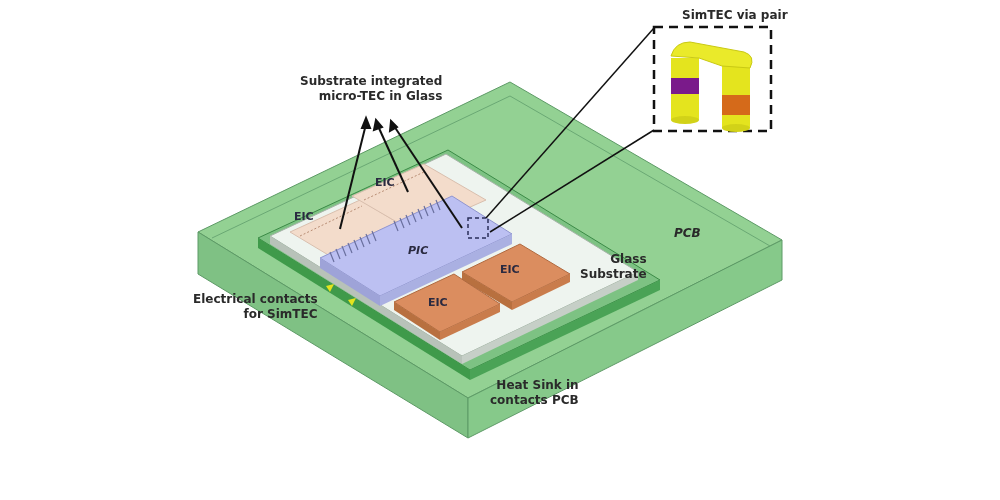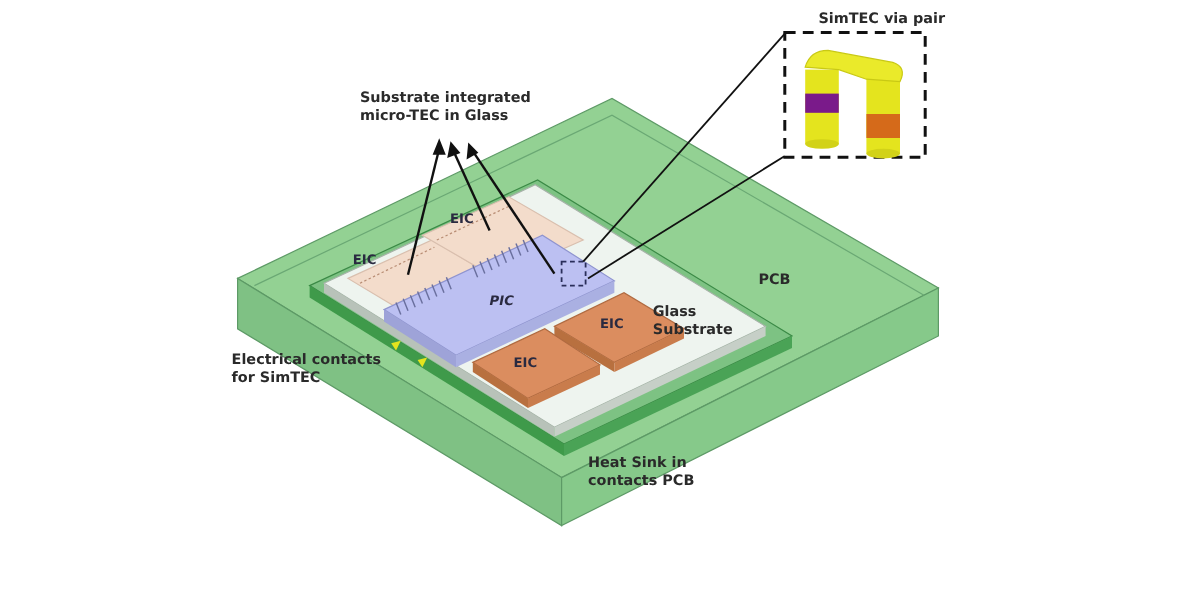--- a/index.html
+++ b/index.html
@@ -1,18 +1,18 @@
 <!DOCTYPE html>
 <html><head>
   <meta charset="utf-8">
   <style>
     html, body { margin: 0; padding: 0; background: #ffffff; }
     body { width: 1000px; height: 500px; overflow: hidden; position: relative; font-family: "DejaVu Sans", sans-serif; }
     svg { position: absolute; left: 0; top: 0; }
-    .lbl { position: absolute; font-family: "DejaVu Sans", sans-serif; font-weight: bold; font-size: 12px; line-height: 15px; color: #2a2a2a; white-space: pre-line; }
+    .lbl { position: absolute; font-family: "DejaVu Sans", sans-serif; font-weight: bold; font-size: 12px; line-height: 15px; color: #2a2a2a; white-space: pre-line; text-align: right; }
     .chip-lbl { position: absolute; font-family: "DejaVu Sans", sans-serif; font-weight: bold; font-size: 11px; color: #2a2a40; }
   </style>
 </head>
 <body>
 
 <svg width="1000" height="500" viewBox="0 0 1000 500">
 
   <g>
     <polygon points="198,232 510,82 782,240 468,398" fill="#93d193" stroke="#5d9a66" stroke-width="1"></polygon>
     <polygon points="198,232 468,398 468,438 198,274" fill="#7fc184" stroke="#5d9a66" stroke-width="1"></polygon>
@@ -109,22 +109,22 @@
     <rect x="722" y="95" width="28" height="20" fill="#d56a1a"></rect>
     <ellipse cx="736" cy="128" rx="14" ry="4" fill="#d2d218"></ellipse>
 
     <path d="M671,56 Q675,42 690,42 L744,52 Q756,56 750,68 L722,66 L699,58 Z" fill="#eaea2a" stroke="#c9c914" stroke-width="1"></path>
   </g>
 </svg>
 
 <div class="lbl" style="left:682px; top:8px;">SimTEC via pair</div>
 <div class="lbl" style="left:300px; top:74px;">Substrate integrated
 micro-TEC in Glass</div>
-<div class="lbl" style="left:632px; top:226px;">PCB</div>
-<div class="lbl" style="left:544px; top:252px;">Glass
+<div class="lbl" style="left:674px; top:226px;font-style:italic;">PCB</div>
+<div class="lbl" style="left:580px; top:252px;">Glass
 Substrate</div>
 <div class="lbl" style="left:193px; top:292px;">Electrical contacts
 for SimTEC</div>
 <div class="lbl" style="left:490px; top:378px;">Heat Sink in
 contacts PCB</div>
 
 <div class="chip-lbl" style="left:375px; top:176px;">EIC</div>
 <div class="chip-lbl" style="left:294px; top:210px;">EIC</div>
 <div class="chip-lbl" style="left:408px; top:244px;font-style:italic;">PIC</div>
 <div class="chip-lbl" style="left:500px; top:263px;">EIC</div>

